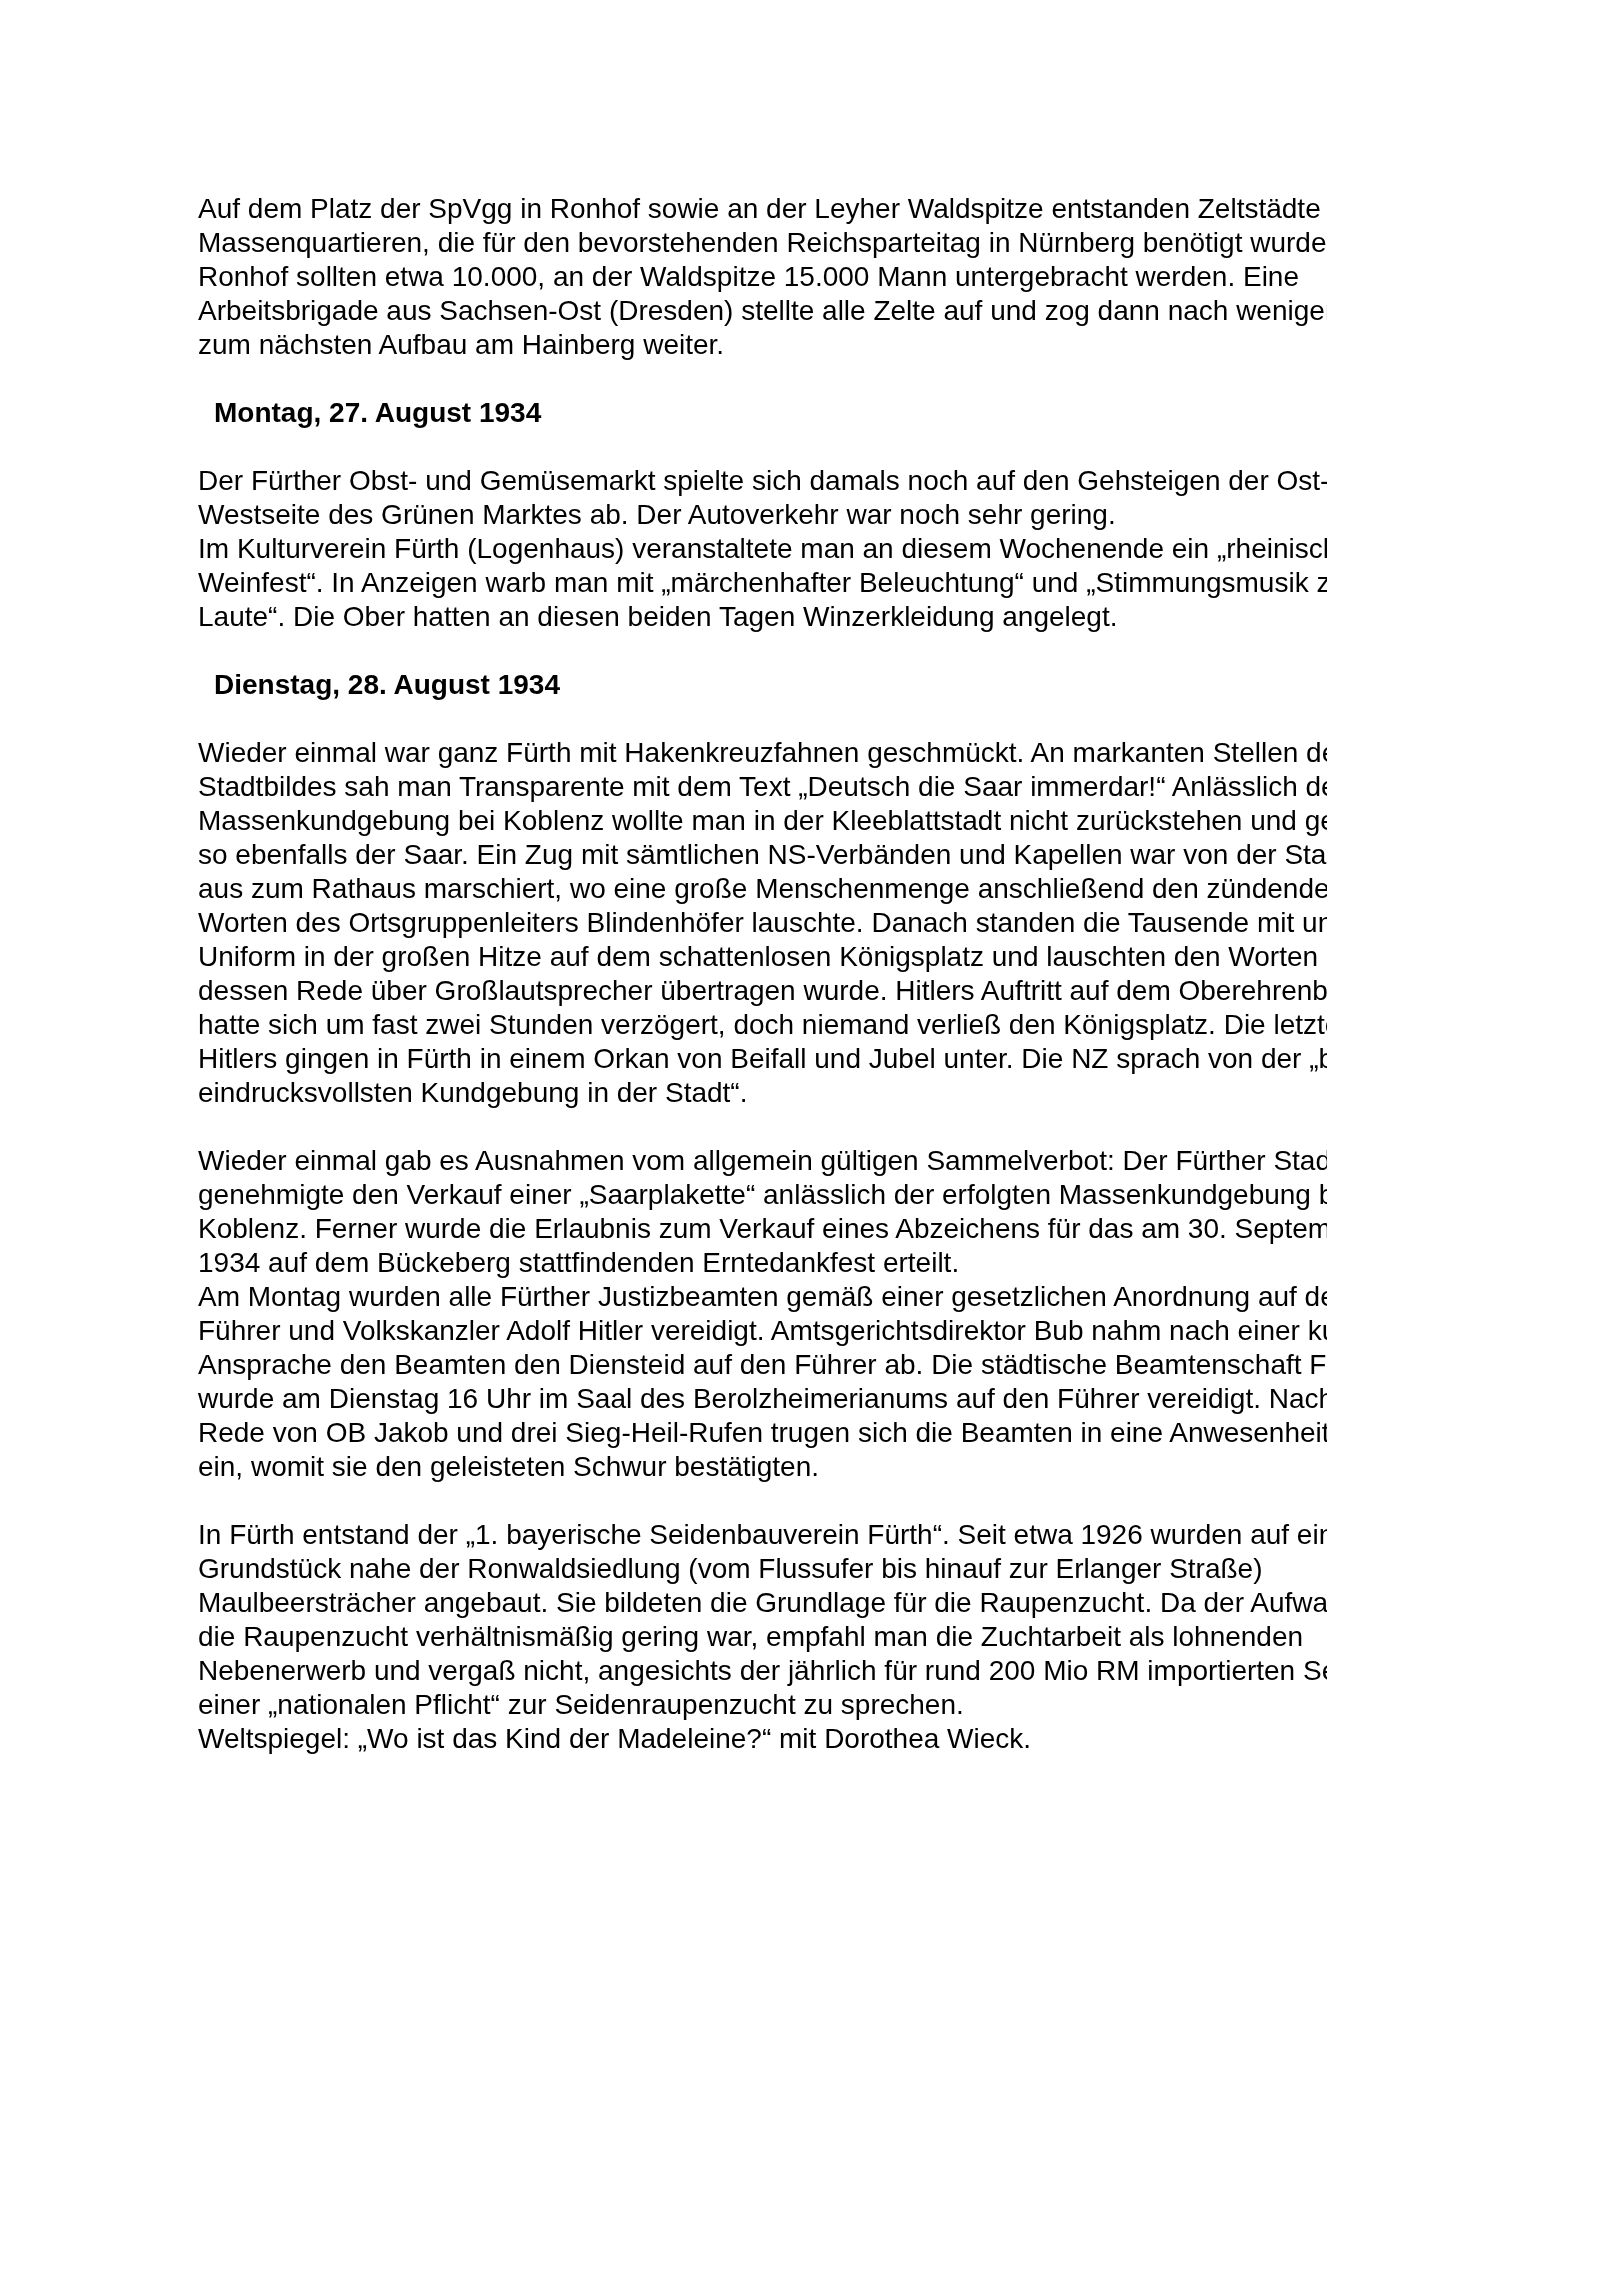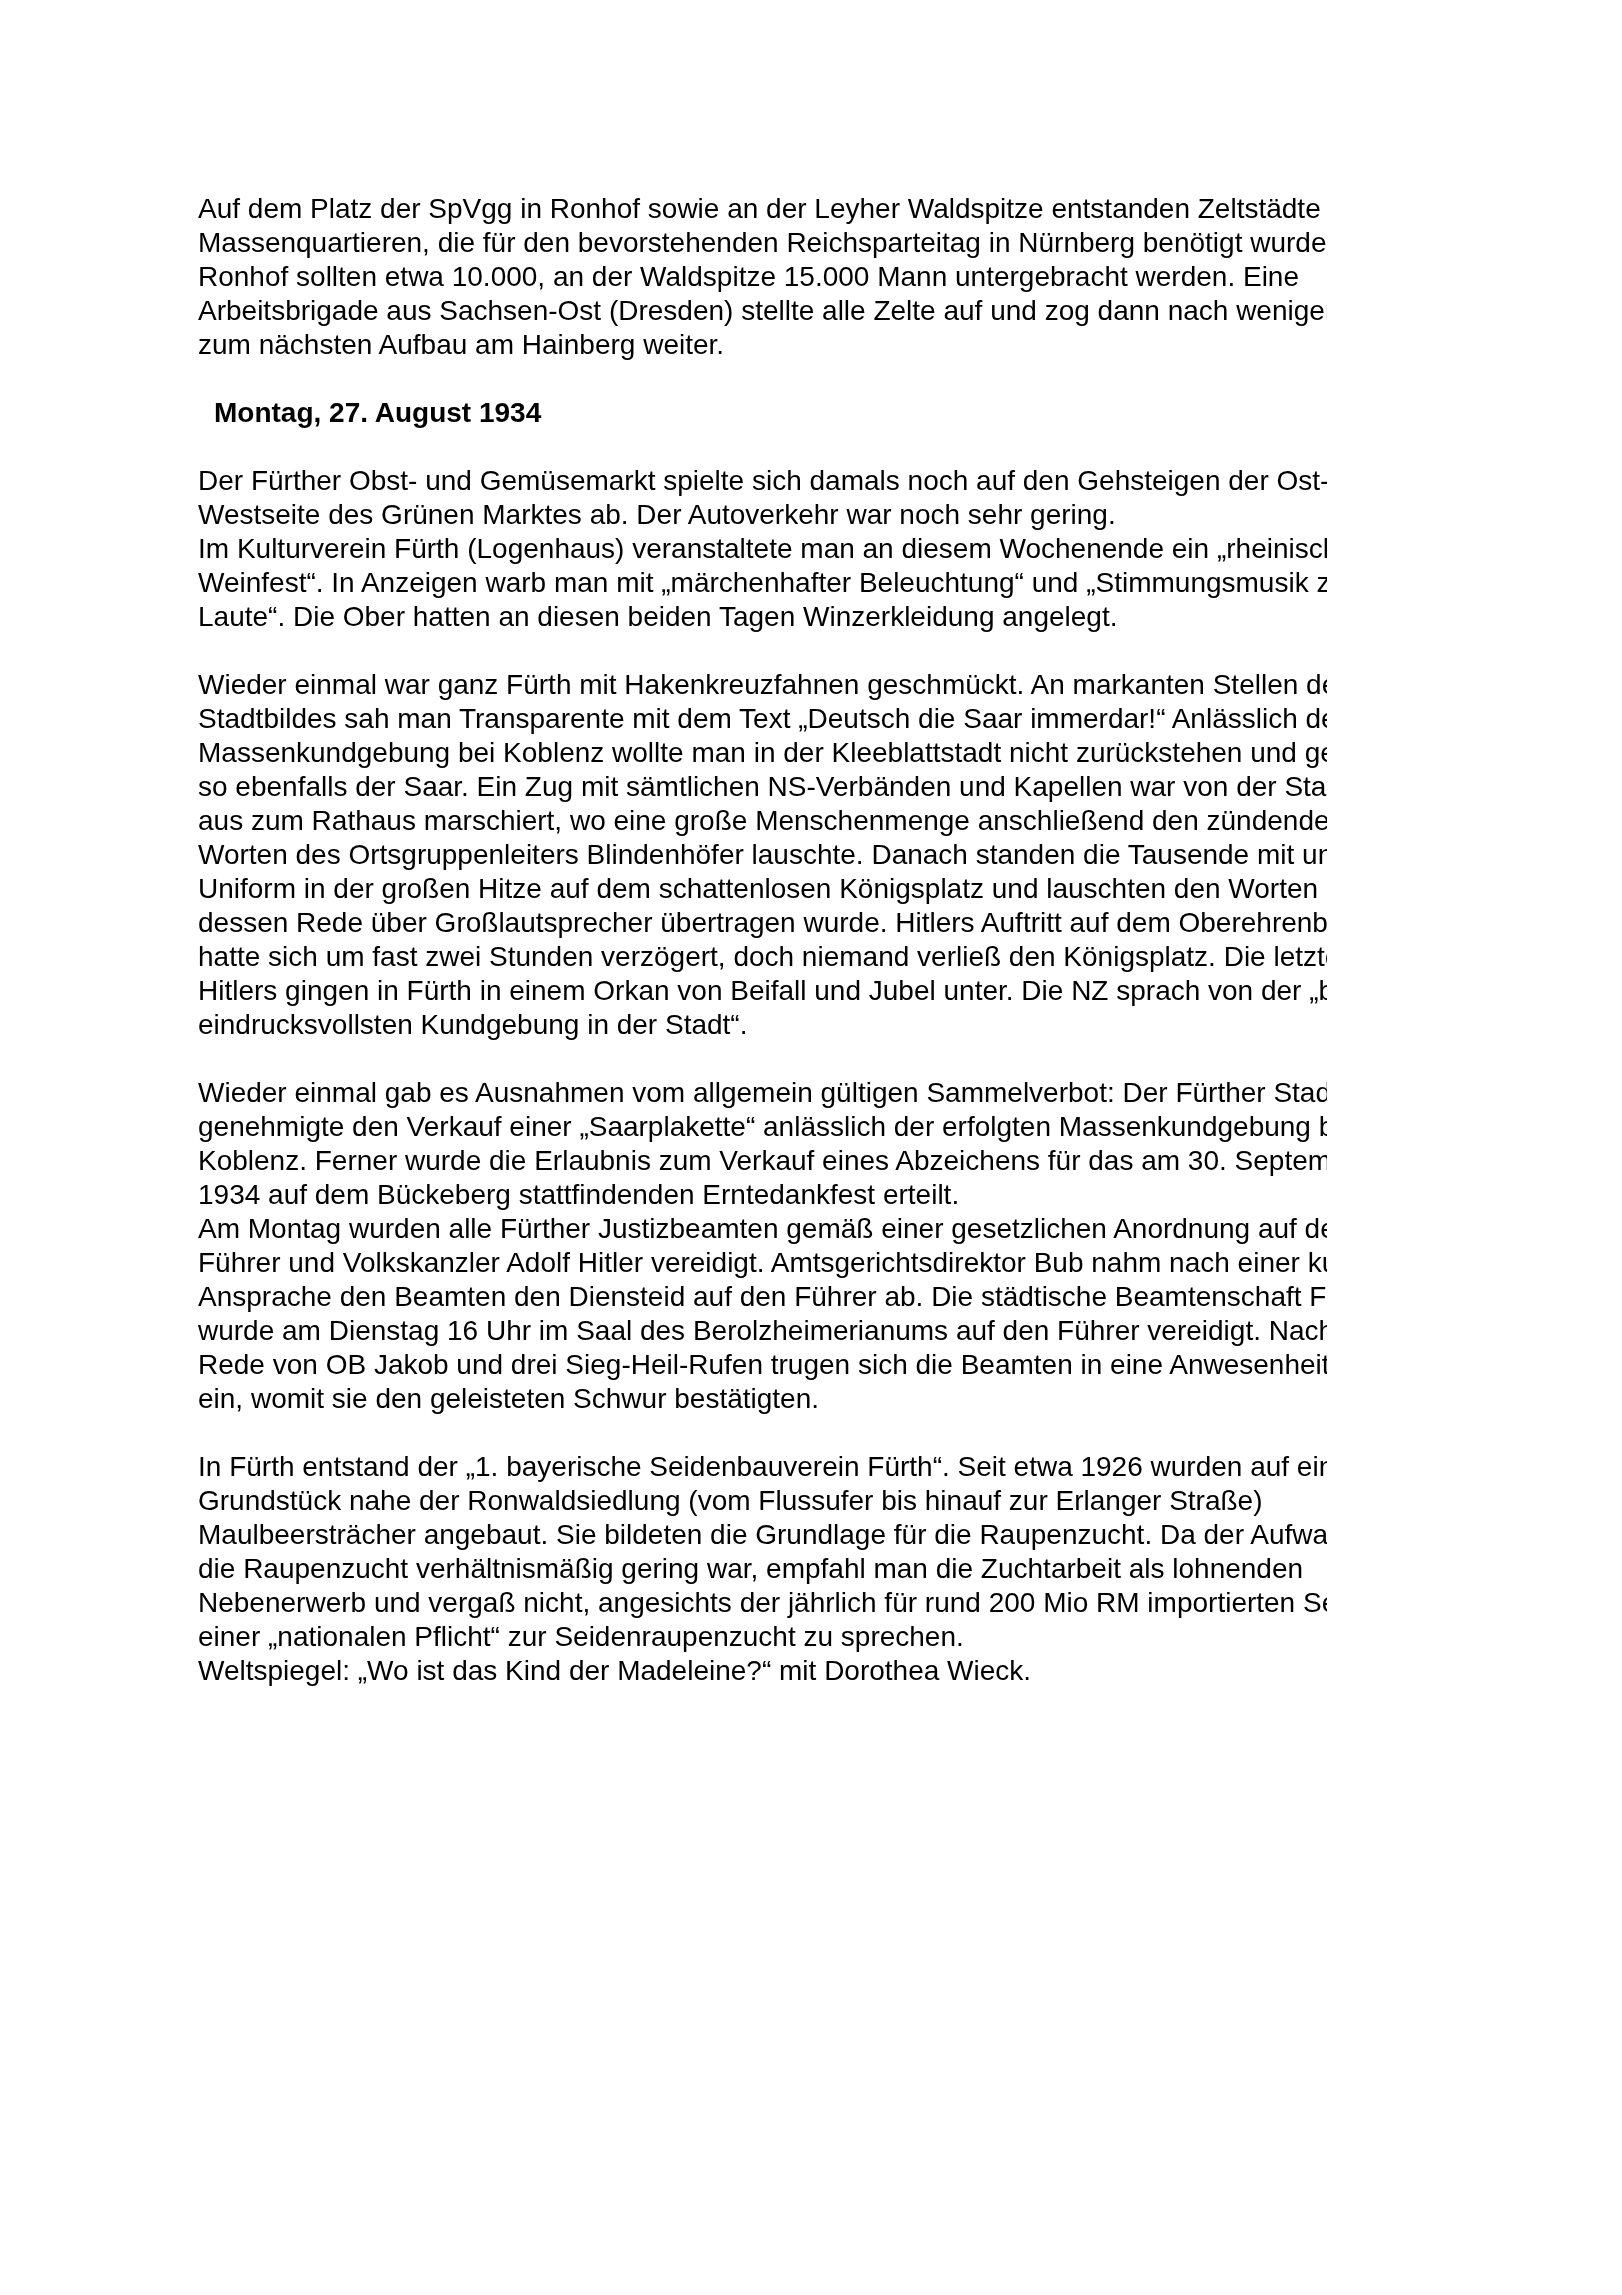--- a/index.html
+++ b/index.html
@@ -43,20 +43,21 @@
 <div class="page">
   <div class="content">
       <div class="para-group">
         <p class="para">Auf dem Platz der SpVgg in Ronhof sowie an der Leyher Waldspitze entstanden Zeltstädte mit Massenquartieren, die für den bevorstehenden Reichsparteitag in Nürnberg benötigt wurden. Im Ronhof sollten etwa 10.000, an der Waldspitze 15.000 Mann untergebracht werden. Eine Arbeitsbrigade aus Sachsen-Ost (Dresden) stellte alle Zelte auf und zog dann nach wenigen Tagen zum nächsten Aufbau am Hainberg weiter.</p>
       </div>
       <p class="heading">Montag, 27. August 1934</p>
       <div class="para-group">
         <p class="para">Der Fürther Obst- und Gemüsemarkt spielte sich damals noch auf den Gehsteigen der Ost- und Westseite des Grünen Marktes ab. Der Autoverkehr war noch sehr gering.</p>
         <p class="para">Im Kulturverein Fürth (Logenhaus) veranstaltete man an diesem Wochenende ein „rheinisches Weinfest“. In Anzeigen warb man mit „märchenhafter Beleuchtung“ und „Stimmungsmusik zur Laute“. Die Ober hatten an diesen beiden Tagen Winzerkleidung angelegt.</p>
       </div>
+      <p class="heading">Dienstag, 28. August 1934</p>
       <div class="para-group">
         <p class="para">Wieder einmal war ganz Fürth mit Hakenkreuzfahnen geschmückt. An markanten Stellen des Stadtbildes sah man Transparente mit dem Text „Deutsch die Saar immerdar!“ Anlässlich der Massenkundgebung bei Koblenz wollte man in der Kleeblattstadt nicht zurückstehen und gedachte so ebenfalls der Saar. Ein Zug mit sämtlichen NS-Verbänden und Kapellen war von der Stadtgrenze aus zum Rathaus marschiert, wo eine große Menschenmenge anschließend den zündenden Worten des Ortsgruppenleiters Blindenhöfer lauschte. Danach standen die Tausende mit und ohne Uniform in der großen Hitze auf dem schattenlosen Königsplatz und lauschten den Worten Hitlers, dessen Rede über Großlautsprecher übertragen wurde. Hitlers Auftritt auf dem Oberehrenbreitstein hatte sich um fast zwei Stunden verzögert, doch niemand verließ den Königsplatz. Die letzten Worte Hitlers gingen in Fürth in einem Orkan von Beifall und Jubel unter. Die NZ sprach von der „bisher eindrucksvollsten Kundgebung in der Stadt“.</p>
       </div>
       <div class="para-group">
         <p class="para">Wieder einmal gab es Ausnahmen vom allgemein gültigen Sammelverbot: Der Fürther Stadtrat genehmigte den Verkauf einer „Saarplakette“ anlässlich der erfolgten Massenkundgebung bei Koblenz. Ferner wurde die Erlaubnis zum Verkauf eines Abzeichens für das am 30. September 1934 auf dem Bückeberg stattfindenden Erntedankfest erteilt.</p>
         <p class="para">Am Montag wurden alle Fürther Justizbeamten gemäß einer gesetzlichen Anordnung auf den Führer und Volkskanzler Adolf Hitler vereidigt. Amtsgerichtsdirektor Bub nahm nach einer kurzen Ansprache den Beamten den Diensteid auf den Führer ab. Die städtische Beamtenschaft Fürths wurde am Dienstag 16 Uhr im Saal des Berolzheimerianums auf den Führer vereidigt. Nach einer Rede von OB Jakob und drei Sieg-Heil-Rufen trugen sich die Beamten in eine Anwesenheitsliste ein, womit sie den geleisteten Schwur bestätigten.</p>
       </div>
       <div class="para-group">
         <p class="para">In Fürth entstand der „1. bayerische Seidenbauverein Fürth“. Seit etwa 1926 wurden auf einem Grundstück nahe der Ronwaldsiedlung (vom Flussufer bis hinauf zur Erlanger Straße) Maulbeersträcher angebaut. Sie bildeten die Grundlage für die Raupenzucht. Da der Aufwand für die Raupenzucht verhältnismäßig gering war, empfahl man die Zuchtarbeit als lohnenden Nebenerwerb und vergaß nicht, angesichts der jährlich für rund 200 Mio RM importierten Seide von einer „nationalen Pflicht“ zur Seidenraupenzucht zu sprechen.</p>
         <p class="para">Weltspiegel: „Wo ist das Kind der Madeleine?“ mit Dorothea Wieck.</p>

